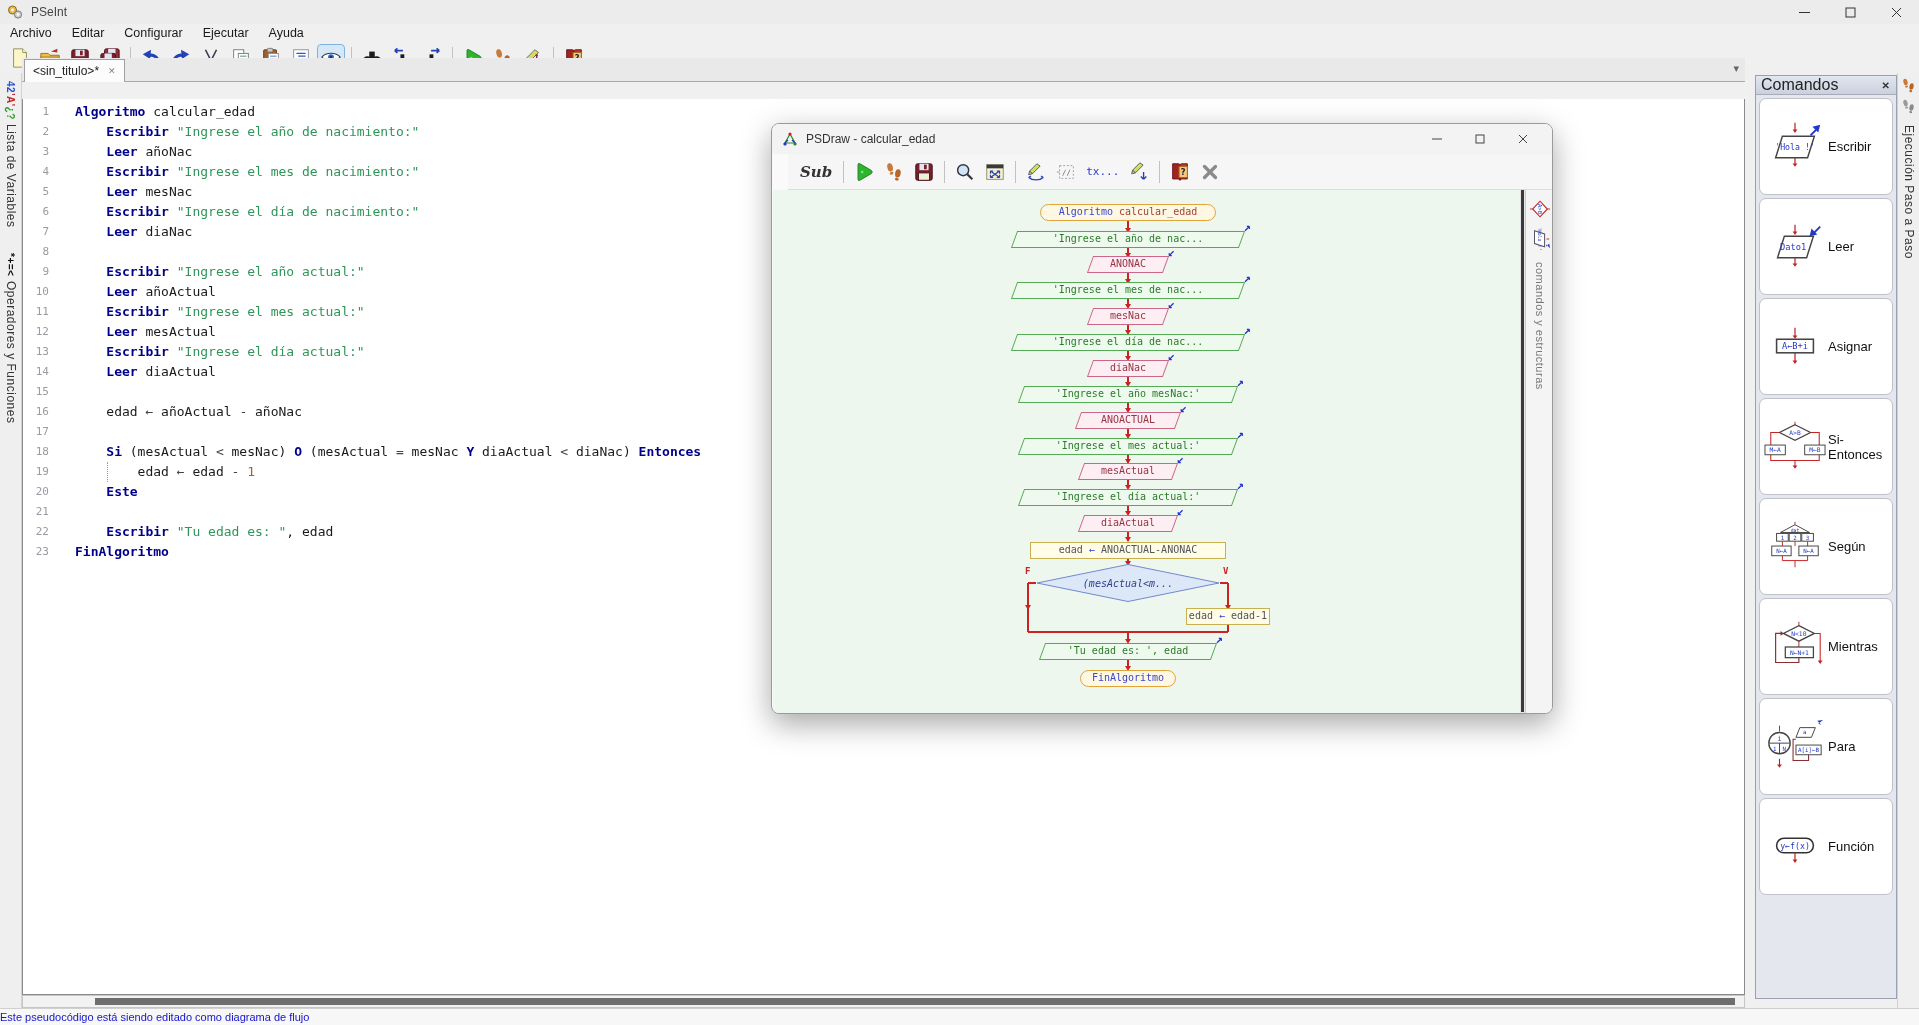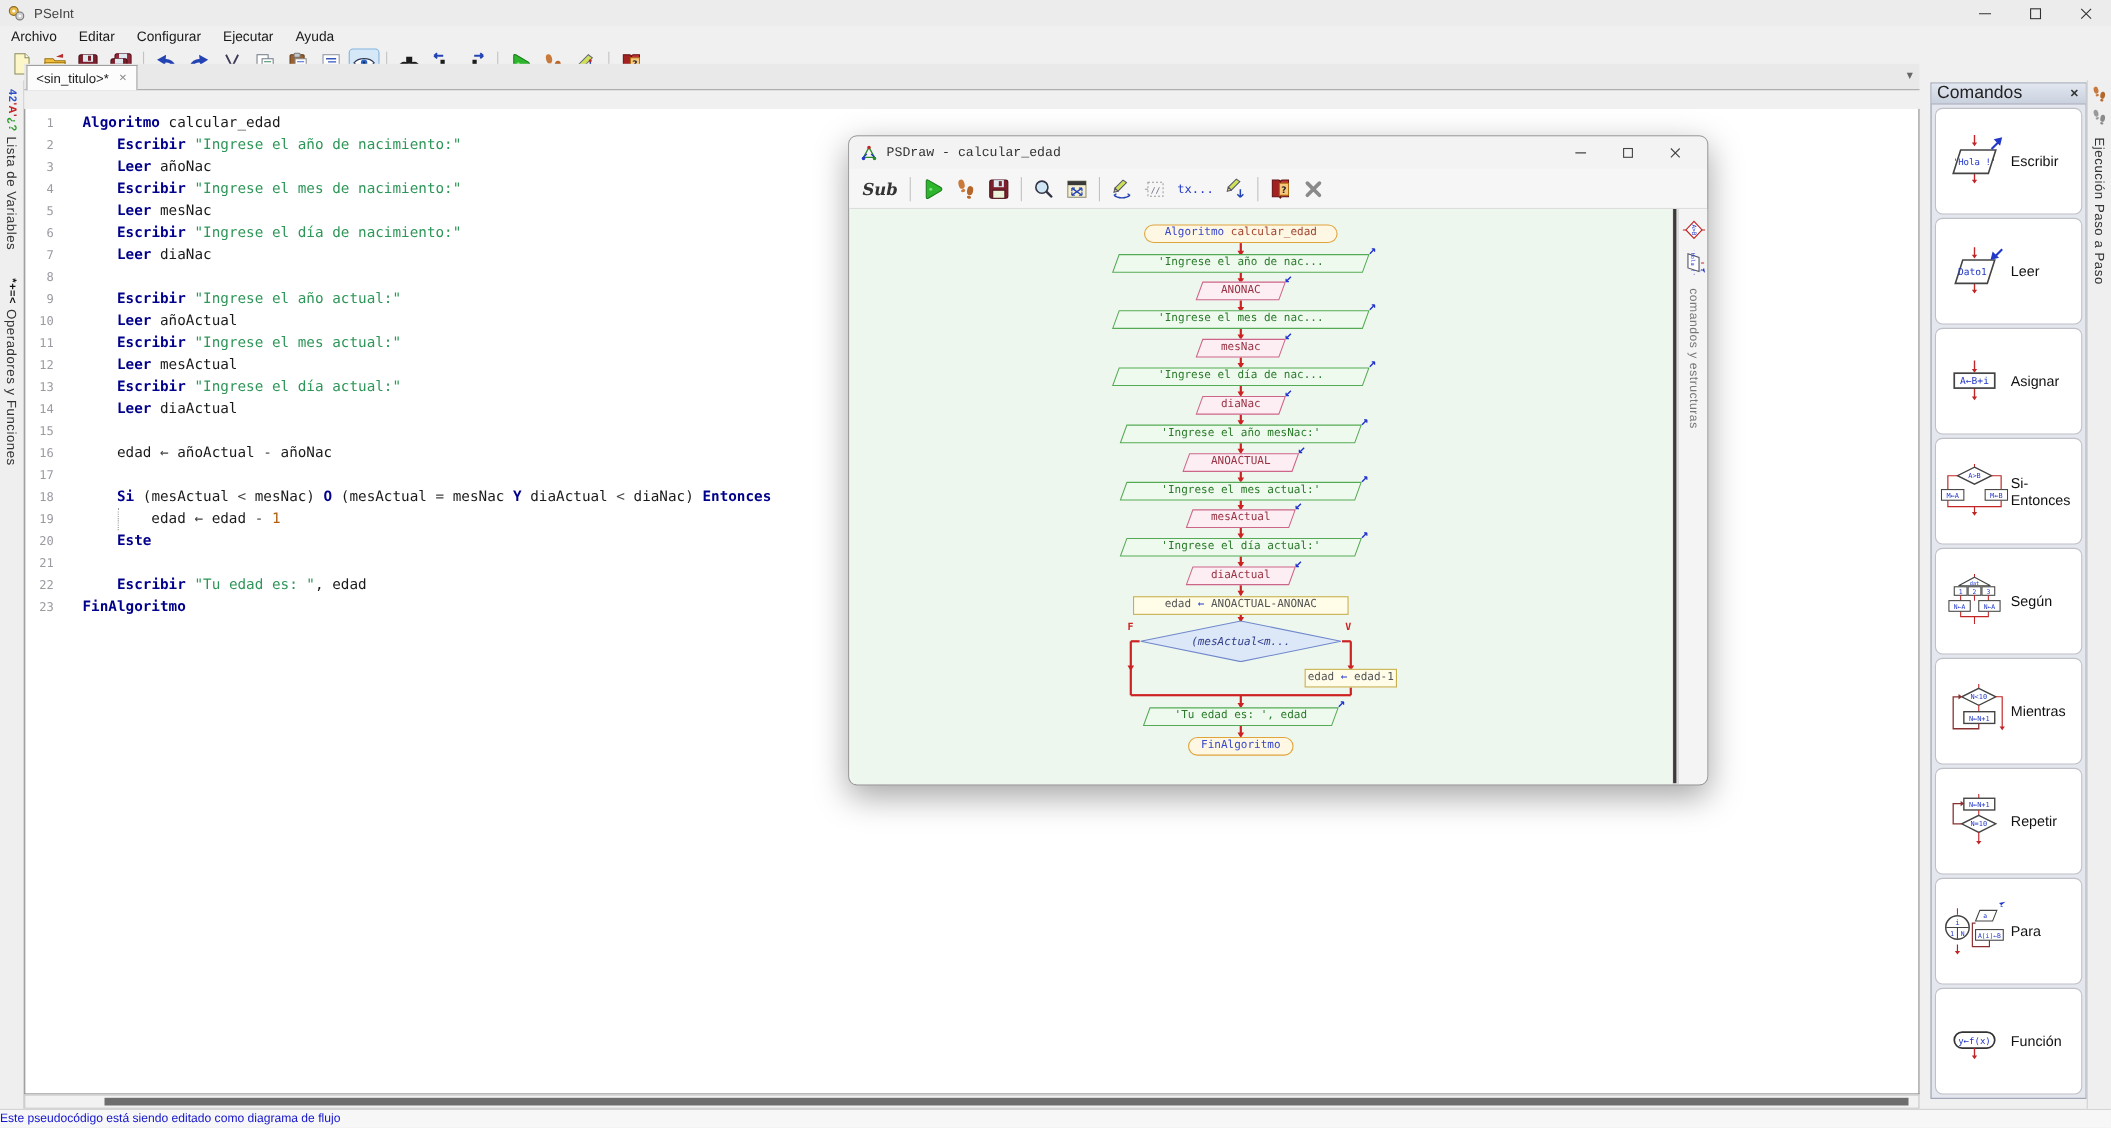--- a/index.html
+++ b/index.html
@@ -71,24 +71,24 @@
   
   .right-strip { position:absolute; left:1897px; top:73px; width:22px; height:935px; background:#efefef; border-left:1px solid #d2d2d2; display:flex; flex-direction:column; align-items:center; }
   .rs-icon { width:17px; height:17px; margin-top:4px; }
   .rs-icon svg { width:17px; height:17px; }
   .rs-label { margin-top:10px; color:#333; }
 
   
   .psdraw { position:absolute; left:771px; top:123px; width:782px; height:591px; background:#fafafa; border:1px solid #9a9a9a; border-radius:8px; box-shadow:0 10px 30px rgba(0,0,0,.35); overflow:hidden; }
   .ps-titlebar { position:absolute; left:0; top:0; width:100%; height:30px; background:#f3f3f3; display:flex; align-items:center; }
   .ps-icon { width:16px; height:16px; margin-left:10px; }
-  .ps-title { margin-left:8px; font-size:12px; color:#333;font-family:Liberation Mono, monospace; }
+  .ps-title { margin-left:8px; font-size:12px; color:#333; }
   .ps-controls { position:absolute; right:8px; top:0; height:30px; display:flex; }
   .pwc { width:43px; height:30px; display:flex; align-items:center; justify-content:center; color:#444; }
-  .ps-toolbar { position:absolute; left:0; top:30px; width:100%; height:36px; background:#f6f6f6; border-bottom:1px solid #ddd; display:flex; align-items:center; padding-left:6px; }
+  .ps-toolbar { position:absolute; left:16px; top:30px; width:100%; height:36px; background:#f6f6f6; border-bottom:1px solid #ddd; display:flex; align-items:center; padding-left:6px; }
   .ps-canvas { position:absolute; left:1px; top:66px; width:747px; height:524px; background:#eef7ee; }
   .ps-vscroll { position:absolute; left:748px; top:66px; width:5px; height:524px; background:#e6e6e6; }
   .ps-vthumb { position:absolute; left:1px; top:0; width:3px; height:522px; background:#3a3a3a; }
   .ps-sidestrip { position:absolute; left:753px; top:66px; width:28px; height:524px; background:#f4f4f4; border-left:1px solid #ccc; display:flex; flex-direction:column; align-items:center; }
   .ps-mini { width:22px; height:22px; margin-top:8px; transform:rotate(90deg); }
   .ps-mini svg { width:22px; height:22px; }
   .ps-sidelabel { margin-top:12px; color:#777; font-size:11px; }
 
   
   #flow { position:absolute; left:0; top:0; width:100%; height:100%; font-family:"DejaVu Sans Mono", monospace; }
@@ -437,35 +437,20 @@
               <text x="36" y="16.5" font-size="6.5" fill="#2238c8" text-anchor="middle" font-family="DejaVu Sans Mono">N&lt;10</text>
               <path d="M36 22v6" stroke="#c22525"></path>
               <rect x="22" y="28" width="29" height="11" fill="#fff" stroke="#444" stroke-width="1.3"></rect>
               <text x="36.5" y="36.5" font-size="6.5" fill="#2238c8" text-anchor="middle" font-family="DejaVu Sans Mono">N←N+1</text>
               <path d="M36 39v5H12V14h6" stroke="#8a2f2f" stroke-width="1.2" fill="none"></path>
               <path d="M17 11.5v5l3.5-2.5z" fill="#8a2f2f"></path>
               <path d="M52 14h6v30" stroke="#c22525" stroke-width="1.1" fill="none"></path>
               <path d="M55.5 42h5L58 45.5z" fill="#c22525"></path>
             </svg></span>
           <span class="cmd-label">Mientras</span>
-        </div>
-        <div class="cmd-card">
-          <span class="cmd-icon"><svg viewBox="0 0 64 56">
-              <path d="M36 2v4" stroke="#c22525"></path>
-              <rect x="22" y="6" width="29" height="11" fill="#fff" stroke="#444" stroke-width="1.3"></rect>
-              <text x="36.5" y="14.5" font-size="6.5" fill="#2238c8" text-anchor="middle" font-family="DejaVu Sans Mono">N←N+1</text>
-              <path d="M36 17v5" stroke="#c22525"></path>
-              <path d="M36 22l16 8-16 8-16-8z" fill="#fff" stroke="#444" stroke-width="1.3"></path>
-              <text x="36" y="32.5" font-size="6.5" fill="#2238c8" text-anchor="middle" font-family="DejaVu Sans Mono">N=10</text>
-              <path d="M20 30h-8V11h8" stroke="#8a2f2f" stroke-width="1.2" fill="none"></path>
-              <path d="M19 8.5v5l3.5-2.5z" fill="#8a2f2f"></path>
-              <path d="M36 38v10" stroke="#c22525" stroke-width="1.1"></path>
-              <path d="M33.5 46h5L36 49.5z" fill="#c22525"></path>
-            </svg></span>
-          <span class="cmd-label">Repetir</span>
         </div>
         <div class="cmd-card">
           <span class="cmd-icon"><svg viewBox="0 0 64 56">
               <path d="M16 6v6" stroke="#c22525"></path>
               <circle cx="16" cy="24" r="11" fill="#fff" stroke="#444" stroke-width="1.4"></circle>
               <path d="M5.5 24h21M16 24v10.5" stroke="#444"></path>
               <text x="16" y="21.5" font-size="7" fill="#2238c8" text-anchor="middle" font-family="DejaVu Sans Mono">i</text>
               <text x="11" y="32" font-size="6" fill="#2238c8" text-anchor="middle" font-family="DejaVu Sans Mono">1</text>
               <text x="21" y="32" font-size="6" fill="#2238c8" text-anchor="middle" font-family="DejaVu Sans Mono">N</text>
               <path d="M33 18l4-10h16l-4 10z" fill="#fff" stroke="#444"></path>

